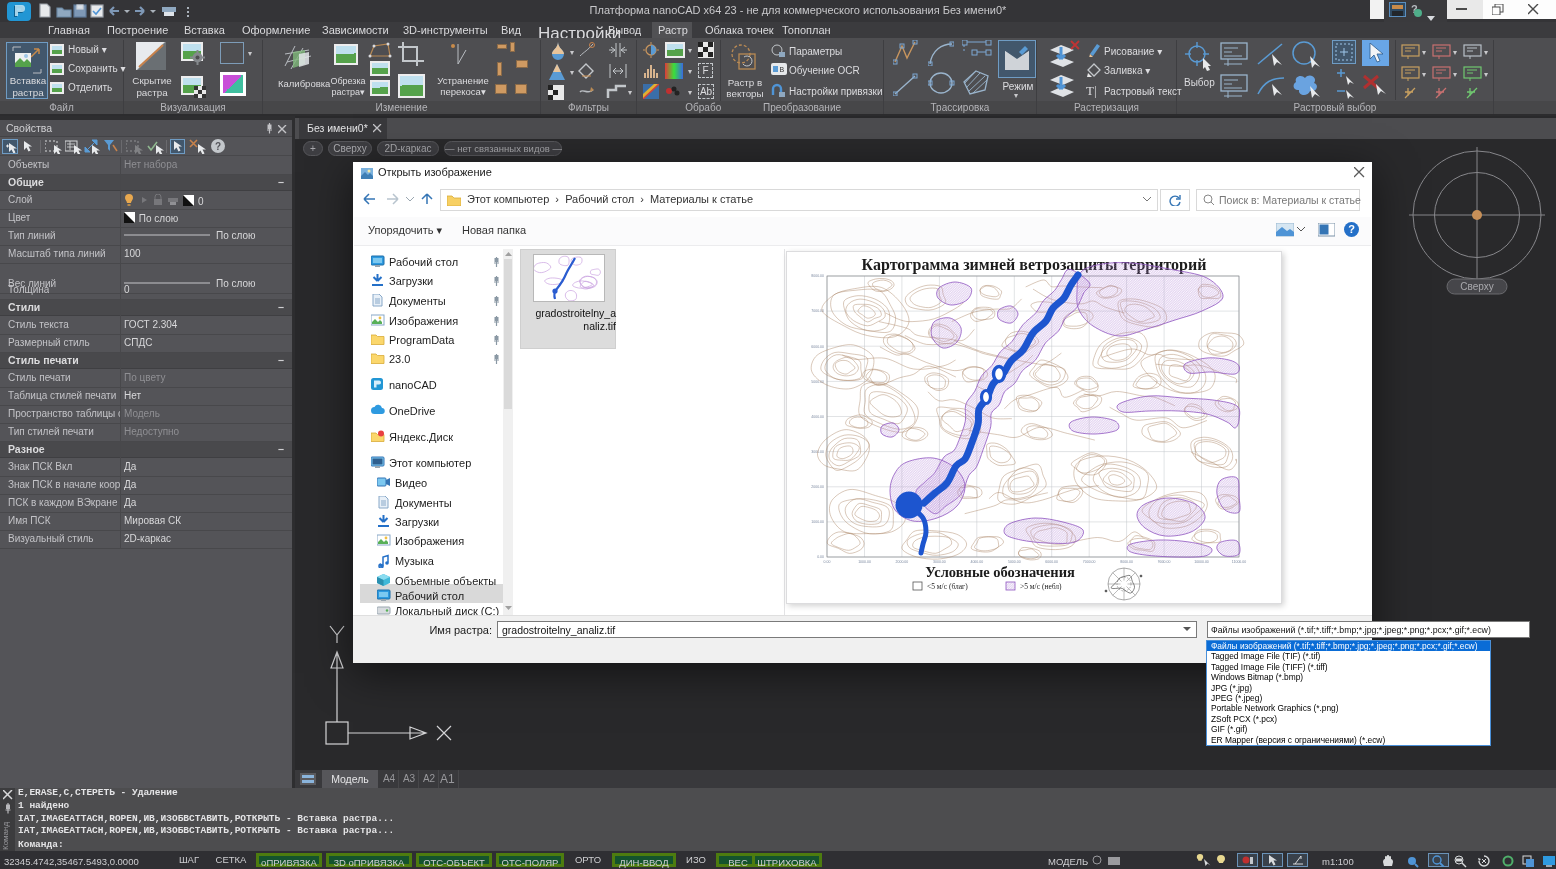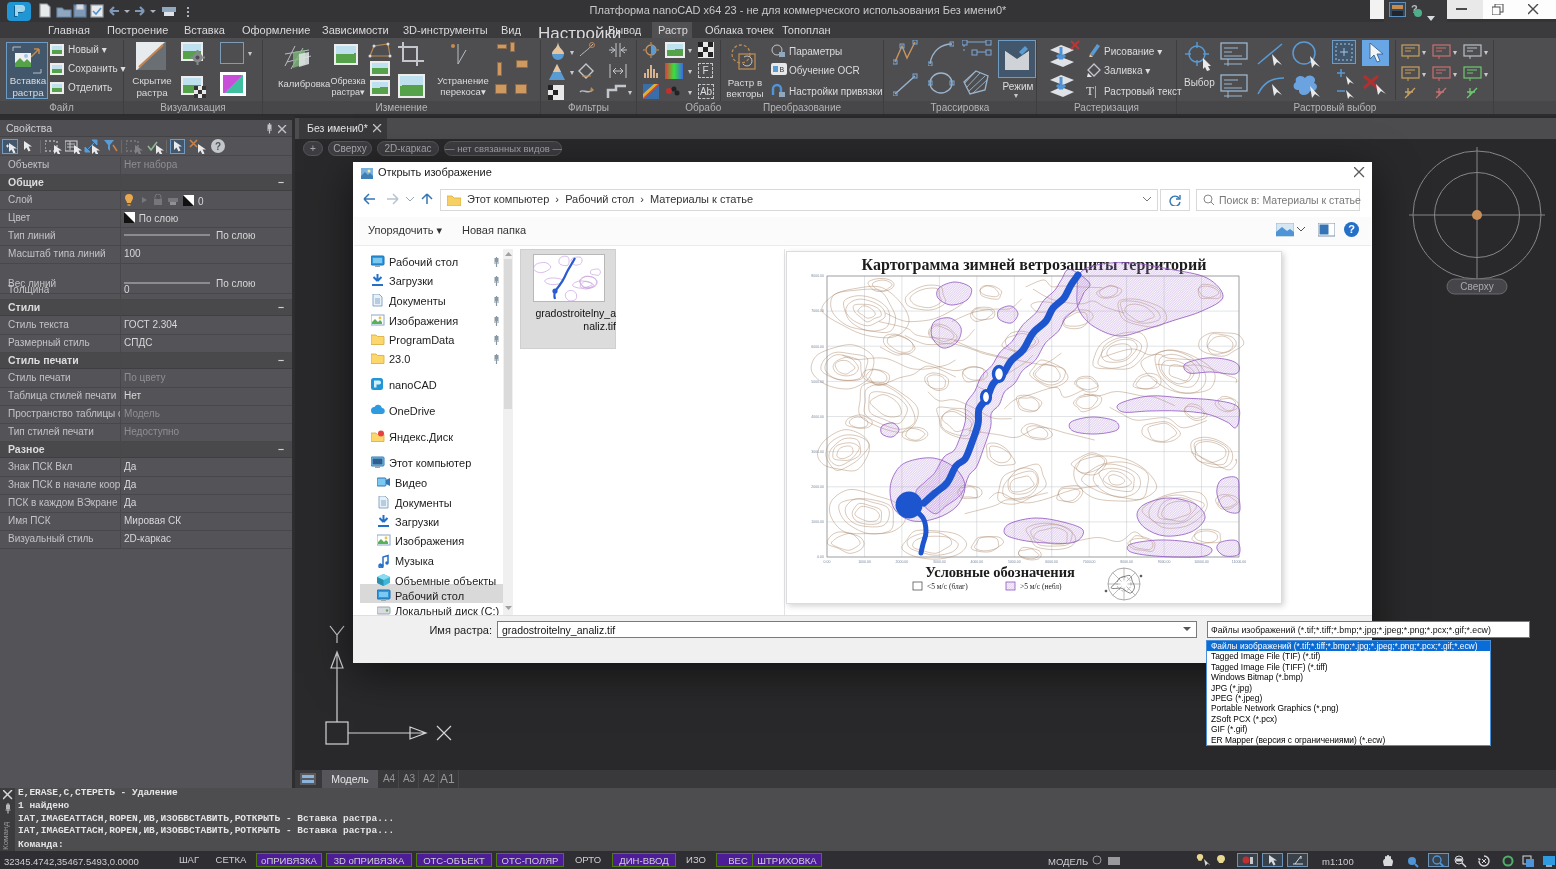--- a/index.html
+++ b/index.html
@@ -10,21 +10,21 @@
 .arw{color:#c9c9cc;font-size:8px}
 .pill{position:absolute;height:15px;border-radius:8px;background:#3e3e42;border:1px solid #57575b;color:#a9a9ad;font-size:10px;line-height:13px;text-align:center}
 .prow{position:absolute;left:0;width:292px;height:18px;border-bottom:1px solid #48484b;font-size:10px;color:#c3c3c7}
 .prow .lbl{position:absolute;left:8px;top:2px;white-space:nowrap;max-width:112px;overflow:hidden}
 .prow .val{position:absolute;left:124px;top:2px;white-space:nowrap;color:#d8d8da}
 .prow .muted{color:#8f8f93}
 .phead{position:absolute;left:0;width:292px;height:16px;background:#49494c;border-bottom:1px solid #3f3f42;font-size:10.5px;font-weight:bold;color:#dcdcde}
 .phead span{position:absolute;left:8px;top:1px}
 .phead .minus{position:absolute;right:8px;left:auto;top:1px;color:#cfcfd2}
 .sbtn{position:absolute;top:853px;height:14px;font-size:9.5px;color:#cfcfd2;text-align:center;line-height:13px}
-.sbtn.b{border:1px solid #4d7c0f;background:#4c1d95}
+.sbtn.b{border:3px solid #4d7c0f;background:#14532d}
 .navrow{position:absolute;height:19px;font-size:11px;color:#1c1c1c;line-height:19px;white-space:nowrap}
 .ddrow{height:10.4px;font-size:8.4px;line-height:10.4px;color:#000;padding-left:4px;white-space:nowrap;overflow:hidden}
 .crumb{color:#333}
 </style></head><body>
 <div class="abs" style="left:0;top:0;width:1556px;height:22px;background:#343437"></div>
 <svg class="abs" style="left:7px;top:2px" width="24" height="19" viewBox="0 0 24 19">
 <rect x="0" y="0" width="24" height="19" rx="4" fill="#2196d4"></rect>
 <path d="M7,4 L7,15 L10,15 L10,11 L14,11 C16,11 17,9.5 17,7.5 C17,5.5 16,4 14,4 Z M10,6.5 L13,6.5 C13.7,6.5 14,7 14,7.5 C14,8 13.7,8.7 13,8.7 L10,8.7 Z" fill="#0c5f8f"></path>
 <path d="M8,3 L8,14 L11,14 L11,10 L15,10 C17,10 18,8.5 18,6.5 C18,4.5 17,3 15,3 Z" fill="#bfe6f7" opacity="0.85"></path>
 </svg>

